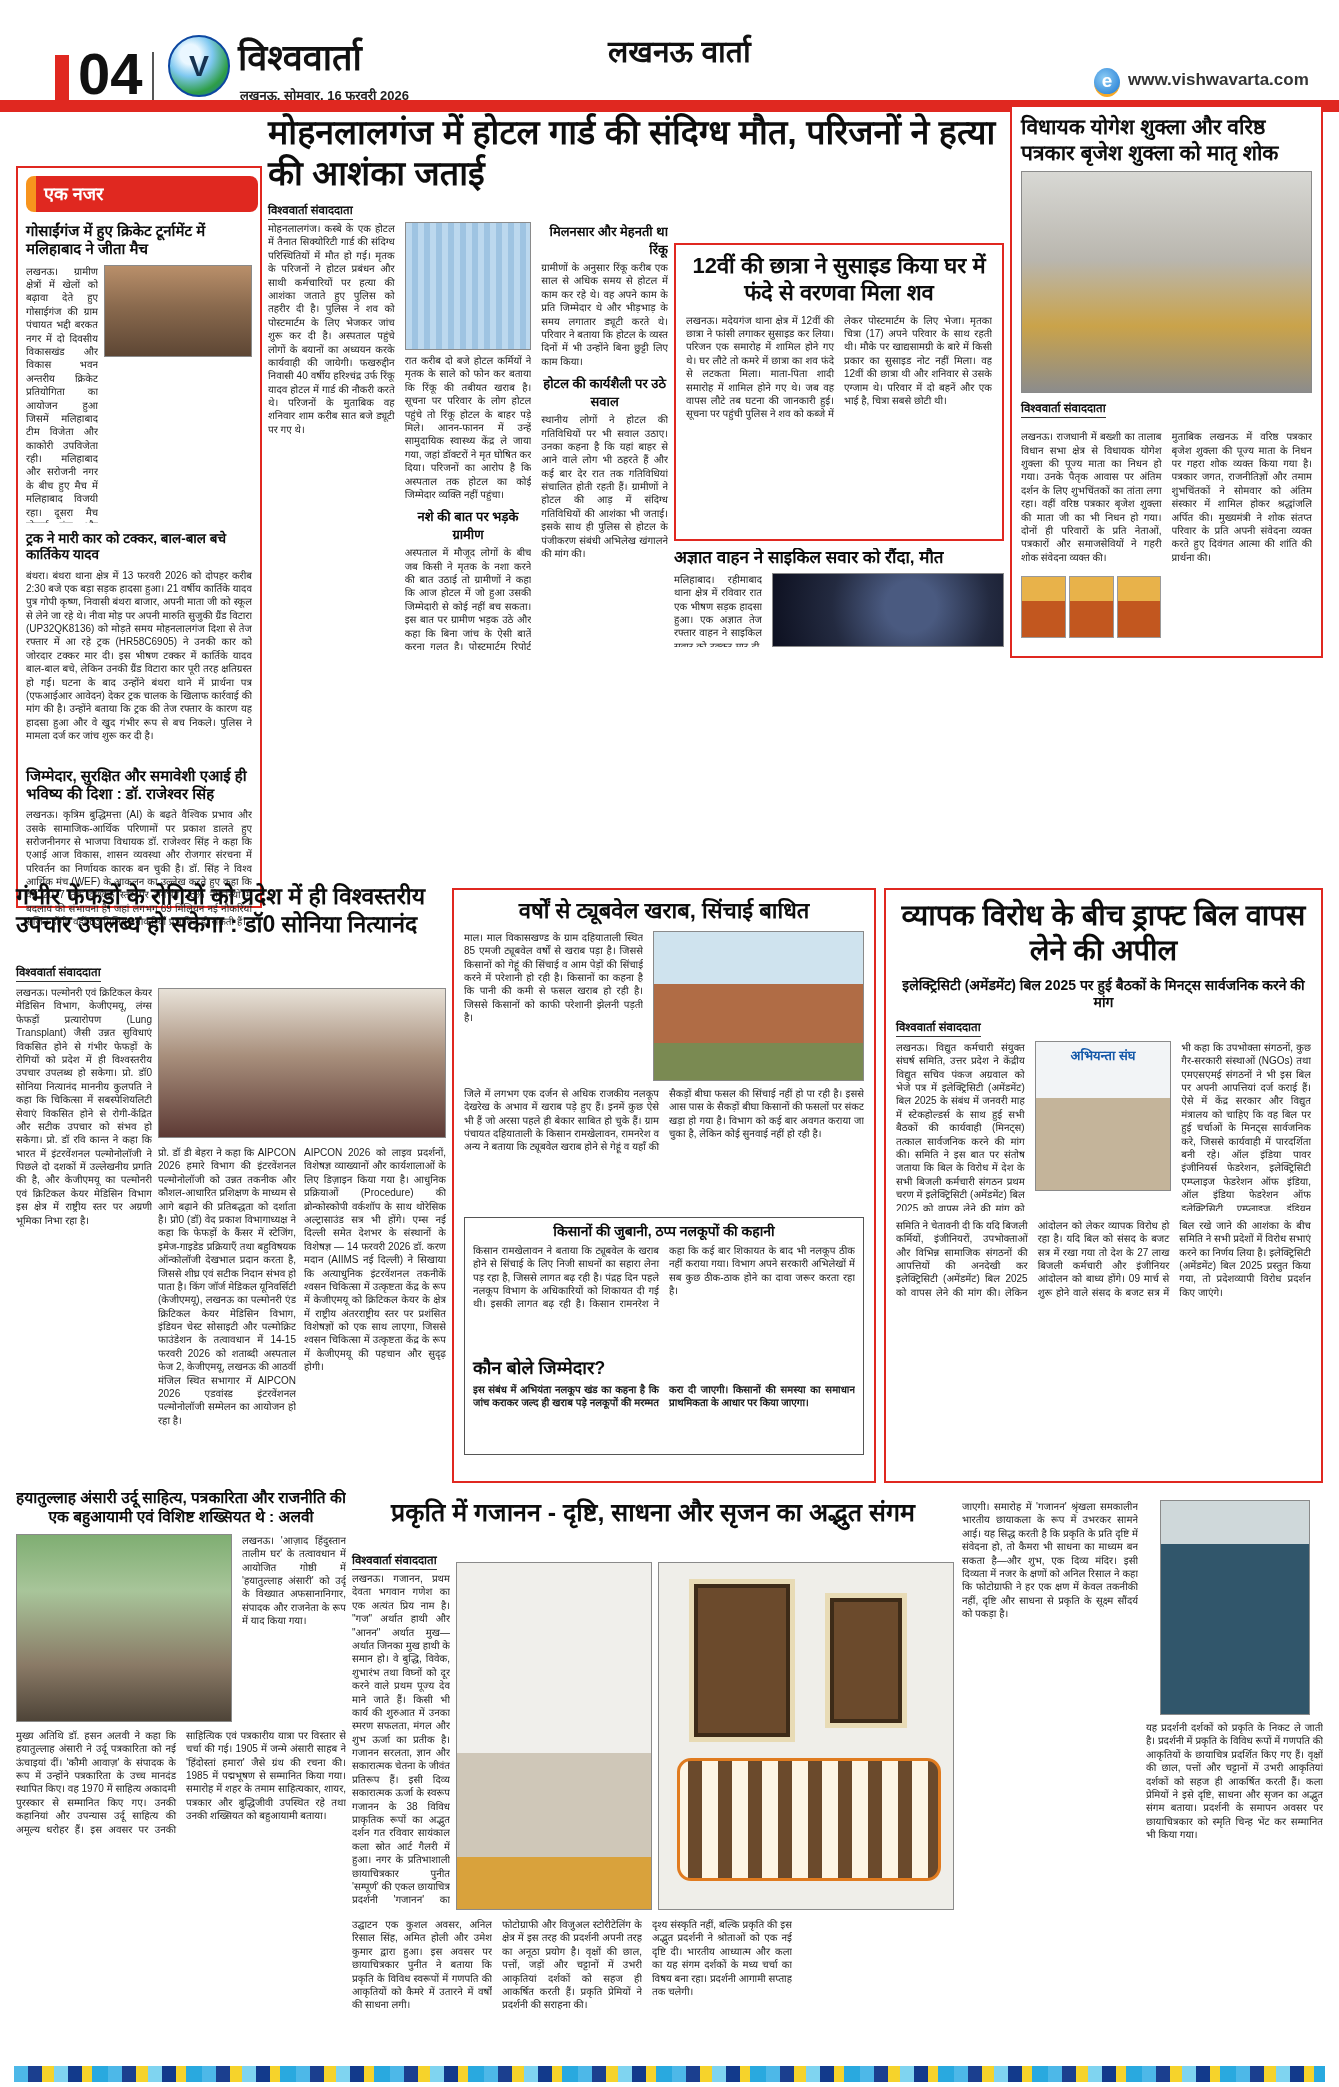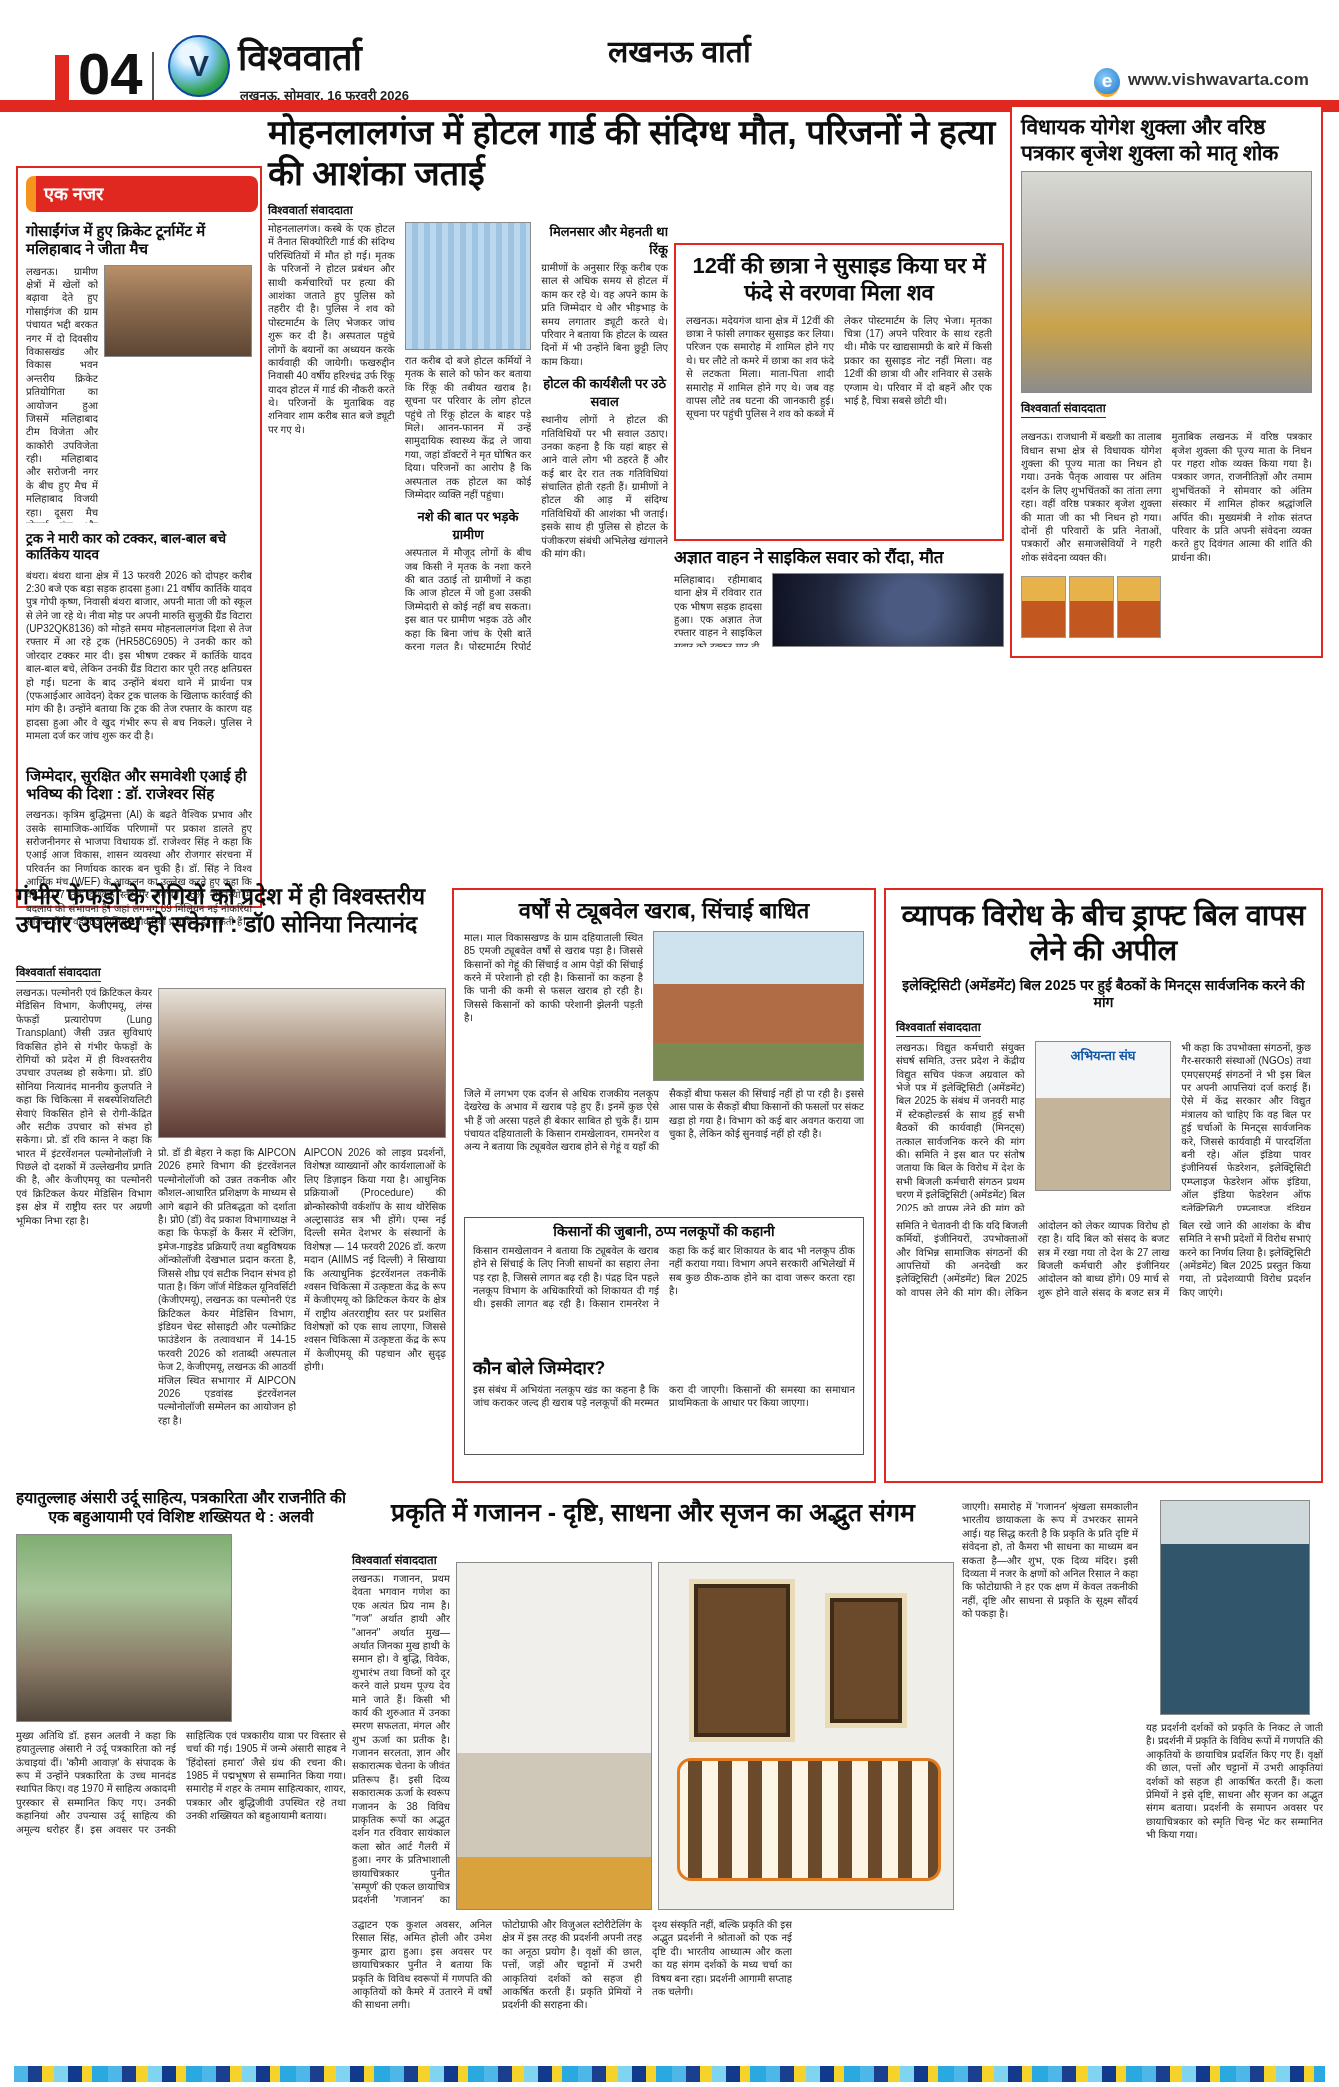--- a/index.html
+++ b/index.html
@@ -155,21 +155,21 @@
     <div class="hl hl-md center">वर्षों से ट्यूबवेल खराब, सिंचाई बाधित</div>
     <div class="colrow" style="margin-top:6px;">
       <div class="bt" style="width:180px;height:150px;">माल। माल विकासखण्ड के ग्राम दहियाताली स्थित 85 एमजी ट्यूबवेल वर्षों से खराब पड़ा है। जिससे किसानों को गेहूं की सिंचाई व आम पेड़ों की सिंचाई करने में परेशानी हो रही है। किसानों का कहना है कि पानी की कमी से फसल खराब हो रही है। जिससे किसानों को काफी परेशानी झेलनी पड़ती है।</div>
       <div class="photo ph-tubewell" style="width:212px;height:150px;"></div>
     </div>
     <div class="bt" style="column-count:2;column-gap:10px;height:122px;margin-top:6px;">जिले में लगभग एक दर्जन से अधिक राजकीय नलकूप देखरेख के अभाव में खराब पड़े हुए हैं। इनमें कुछ ऐसे भी हैं जो अरसा पहले ही बेकार साबित हो चुके हैं। ग्राम पंचायत दहियाताली के किसान रामखेलावन, रामनरेश व अन्य ने बताया कि ट्यूबवेल खराब होने से गेहूं व यहाँ की सैकड़ों बीघा फसल की सिंचाई नहीं हो पा रही है। इससे आस पास के सैकड़ों बीघा किसानों की फसलों पर संकट खड़ा हो गया है। विभाग को कई बार अवगत कराया जा चुका है, लेकिन कोई सुनवाई नहीं हो रही है।</div>
     <div class="innerbox" style="margin-top:8px;height:238px;overflow:hidden;">
       <div class="hl center" style="font-size:14px;">किसानों की जुबानी, ठप्प नलकूपों की कहानी</div>
       <div class="bt" style="column-count:2;column-gap:10px;height:108px;margin-top:4px;">किसान रामखेलावन ने बताया कि ट्यूबवेल के खराब होने से सिंचाई के लिए निजी साधनों का सहारा लेना पड़ रहा है, जिससे लागत बढ़ रही है। पंद्रह दिन पहले नलकूप विभाग के अधिकारियों को शिकायत दी गई थी। इसकी लागत बढ़ रही है। किसान रामनरेश ने कहा कि कई बार शिकायत के बाद भी नलकूप ठीक नहीं कराया गया। विभाग अपने सरकारी अभिलेखों में सब कुछ ठीक-ठाक होने का दावा जरूर करता रहा है।</div>
       <div class="hl" style="font-size:18px;margin-top:6px;">कौन बोले जिम्मेदार?</div>
-      <div class="bt" style="column-count:2;column-gap:10px;height:66px;margin-top:3px;">इस संबंध में अभियंता नलकूप खंड का कहना है कि जांच कराकर जल्द ही खराब पड़े नलकूपों की मरम्मत करा दी जाएगी। किसानों की समस्या का समाधान प्राथमिकता के आधार पर किया जाएगा।</div>
+      <div class="bt" style="column-count:2;column-gap:10px;height:66px;margin-top:3px;font-weight:bold;">इस संबंध में अभियंता नलकूप खंड का कहना है कि जांच कराकर जल्द ही खराब पड़े नलकूपों की मरम्मत करा दी जाएगी। किसानों की समस्या का समाधान प्राथमिकता के आधार पर किया जाएगा।</div>
     </div>
   </div>
 
   <div class="abs redbox" style="left:884px;top:888px;width:439px;height:595px;padding:8px 10px;">
     <div class="hl center" style="font-size:29px;">व्यापक विरोध के बीच ड्राफ्ट बिल वापस लेने की अपील</div>
     <div class="hl center" style="font-size:14px;margin-top:8px;">इलेक्ट्रिसिटी (अमेंडमेंट) बिल 2025 पर हुई बैठकों के मिनट्स सार्वजनिक करने की मांग</div>
     <div style="margin-top:6px;"><span class="byline">विश्ववार्ता संवाददाता</span></div>
     <div class="colrow" style="margin-top:4px;height:170px;">
       <div class="bt" style="width:132px;height:170px;">लखनऊ। विद्युत कर्मचारी संयुक्त संघर्ष समिति, उत्तर प्रदेश ने केंद्रीय विद्युत सचिव पंकज अग्रवाल को भेजे पत्र में इलेक्ट्रिसिटी (अमेंडमेंट) बिल 2025 के संबंध में जनवरी माह में स्टेकहोल्डर्स के साथ हुई सभी बैठकों की कार्यवाही (मिनट्स) तत्काल सार्वजनिक करने की मांग की। समिति ने इस बात पर संतोष जताया कि बिल के विरोध में देश के सभी बिजली कर्मचारी संगठन प्रथम चरण में इलेक्ट्रिसिटी (अमेंडमेंट) बिल 2025 को वापस लेने की मांग को लेकर एकजुट हैं।</div>
       <div class="photo ph-union" style="width:140px;height:150px;">
@@ -177,20 +177,21 @@
       </div>
       <div class="bt" style="width:133px;height:170px;">भी कहा कि उपभोक्ता संगठनों, कुछ गैर-सरकारी संस्थाओं (NGOs) तथा एमएसएमई संगठनों ने भी इस बिल पर अपनी आपत्तियां दर्ज कराई हैं। ऐसे में केंद्र सरकार और विद्युत मंत्रालय को चाहिए कि वह बिल पर हुई चर्चाओं के मिनट्स सार्वजनिक करे, जिससे कार्यवाही में पारदर्शिता बनी रहे। ऑल इंडिया पावर इंजीनियर्स फेडरेशन, इलेक्ट्रिसिटी एम्प्लाइज फेडरेशन ऑफ इंडिया, ऑल इंडिया फेडरेशन ऑफ इलेक्ट्रिसिटी एम्प्लाइज, इंडियन नेशनल इलेक्ट्रिसिटी वर्कर्स फेडरेशन तथा ऑल इंडिया पावर डिप्लोमा इंजीनियर्स फेडरेशन ने भी बिल का विरोध किया है।</div>
     </div>
     <div class="bt" style="column-count:3;column-gap:10px;height:272px;margin-top:8px;">समिति ने चेतावनी दी कि यदि बिजली कर्मियों, इंजीनियरों, उपभोक्ताओं और विभिन्न सामाजिक संगठनों की आपत्तियों की अनदेखी कर इलेक्ट्रिसिटी (अमेंडमेंट) बिल 2025 को वापस लेने की मांग की। लेकिन आंदोलन को लेकर व्यापक विरोध हो रहा है। यदि बिल को संसद के बजट सत्र में रखा गया तो देश के 27 लाख बिजली कर्मचारी और इंजीनियर आंदोलन को बाध्य होंगे। 09 मार्च से शुरू होने वाले संसद के बजट सत्र में बिल रखे जाने की आशंका के बीच समिति ने सभी प्रदेशों में विरोध सभाएं करने का निर्णय लिया है। इलेक्ट्रिसिटी (अमेंडमेंट) बिल 2025 प्रस्तुत किया गया, तो प्रदेशव्यापी विरोध प्रदर्शन किए जाएंगे।</div>
   </div>
 
   <div class="abs" style="left:16px;top:1489px;width:330px;height:573px;overflow:hidden;">
     <div class="hl center" style="font-size:15.5px;">हयातुल्लाह अंसारी उर्दू साहित्य, पत्रकारिता और राजनीति की एक बहुआयामी एवं विशिष्ट शख्सियत थे : अलवी</div>
     <div class="colrow" style="margin-top:7px;">
       <div class="photo ph-green" style="width:216px;height:188px;"></div>
+      <div class="bt" style="width:104px;height:188px;">लखनऊ। 'आज़ाद हिंदुस्तान तालीम घर' के तत्वावधान में आयोजित गोष्ठी में 'हयातुल्लाह अंसारी' को उर्दू के विख्यात अफसानानिगार, संपादक और राजनेता के रूप में याद किया गया।</div>
     </div>
     <div class="bt" style="column-count:2;column-gap:10px;height:300px;margin-top:7px;">मुख्य अतिथि डॉ. हसन अलवी ने कहा कि हयातुल्लाह अंसारी ने उर्दू पत्रकारिता को नई ऊंचाइयां दीं। 'कौमी आवाज़' के संपादक के रूप में उन्होंने पत्रकारिता के उच्च मानदंड स्थापित किए। वह 1970 में साहित्य अकादमी पुरस्कार से सम्मानित किए गए। उनकी कहानियां और उपन्यास उर्दू साहित्य की अमूल्य धरोहर हैं। इस अवसर पर उनकी साहित्यिक एवं पत्रकारीय यात्रा पर विस्तार से चर्चा की गई। 1905 में जन्मे अंसारी साहब ने 'हिंदोस्तां हमारा' जैसे ग्रंथ की रचना की। 1985 में पद्मभूषण से सम्मानित किया गया। समारोह में शहर के तमाम साहित्यकार, शायर, पत्रकार और बुद्धिजीवी उपस्थित रहे तथा उनकी शख्सियत को बहुआयामी बताया।</div>
   </div>
 
   <div class="abs hl center" style="left:352px;top:1497px;width:602px;font-size:25px;">प्रकृति में गजानन - दृष्टि, साधना और सृजन का अद्भुत संगम</div>
   <div class="abs" style="left:352px;top:1550px;">
     <span class="byline">विश्ववार्ता संवाददाता</span>
   </div>
   <div class="abs bt" style="left:352px;top:1572px;width:98px;height:338px;">लखनऊ। गजानन, प्रथम देवता भगवान गणेश का एक अत्यंत प्रिय नाम है। "गज" अर्थात हाथी और "आनन" अर्थात मुख—अर्थात जिनका मुख हाथी के समान हो। वे बुद्धि, विवेक, शुभारंभ तथा विघ्नों को दूर करने वाले प्रथम पूज्य देव माने जाते हैं। किसी भी कार्य की शुरुआत में उनका स्मरण सफलता, मंगल और शुभ ऊर्जा का प्रतीक है। गजानन सरलता, ज्ञान और सकारात्मक चेतना के जीवंत प्रतिरूप हैं। इसी दिव्य सकारात्मक ऊर्जा के स्वरूप गजानन के 38 विविध प्राकृतिक रूपों का अद्भुत दर्शन गत रविवार सायंकाल कला स्रोत आर्ट गैलरी में हुआ। नगर के प्रतिभाशाली छायाचित्रकार पुनीत 'सम्पूर्ण' की एकल छायाचित्र प्रदर्शनी 'गजानन' का उद्घाटन हुआ।</div>
   <div class="abs photo ph-lamp" style="left:456px;top:1562px;width:196px;height:348px;"></div>

